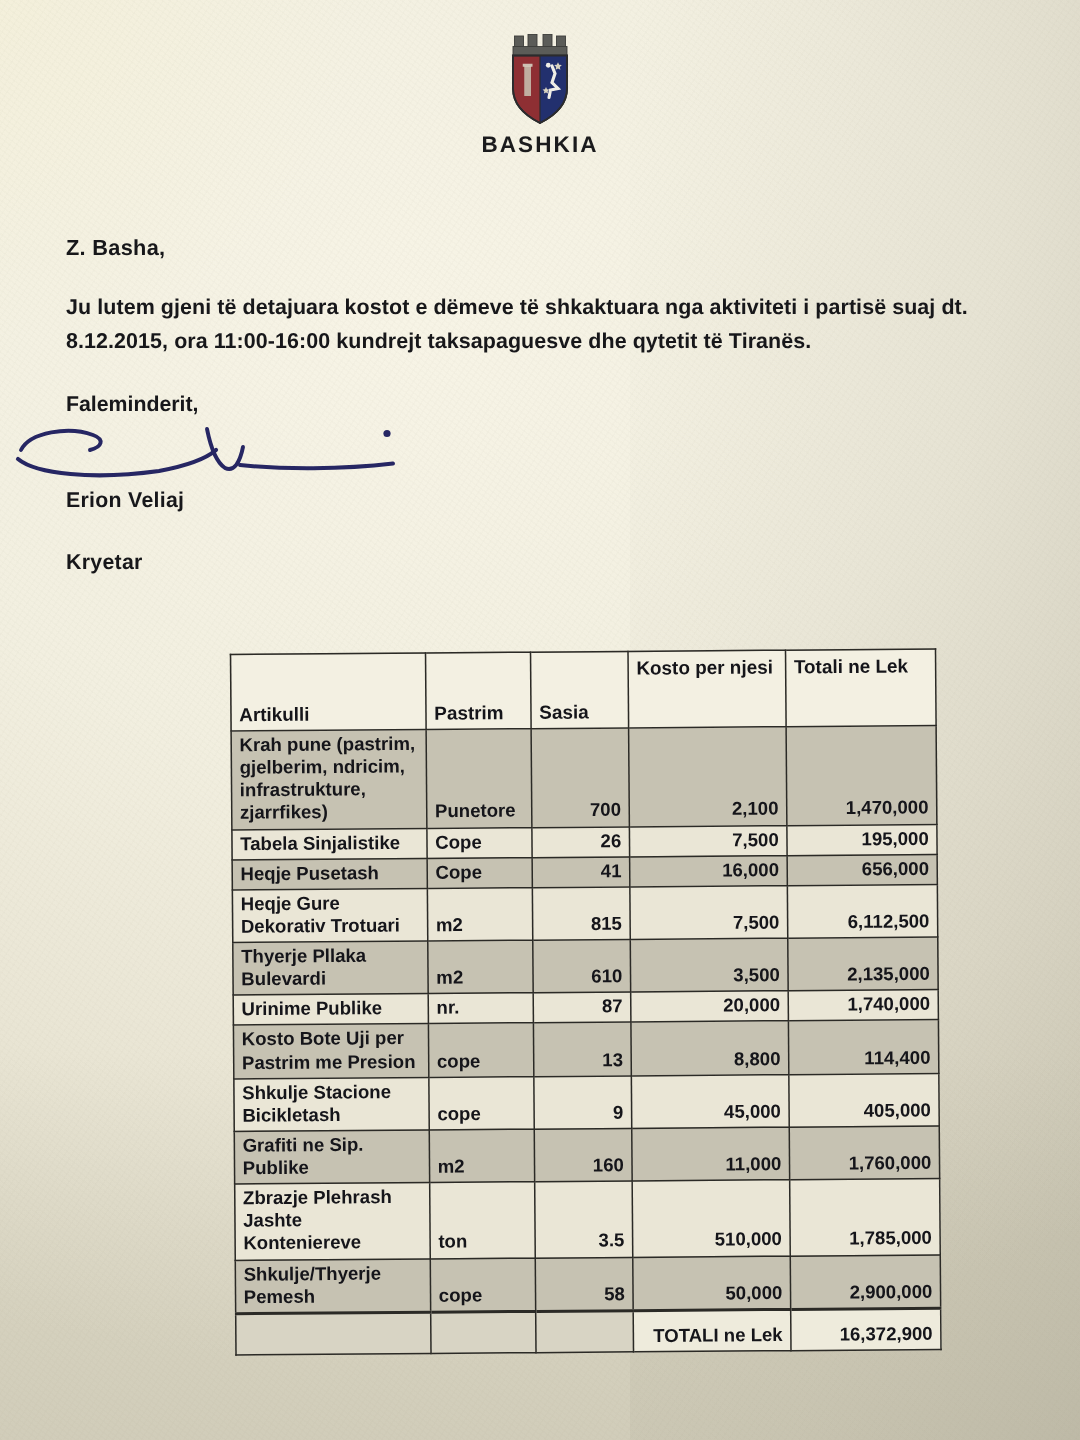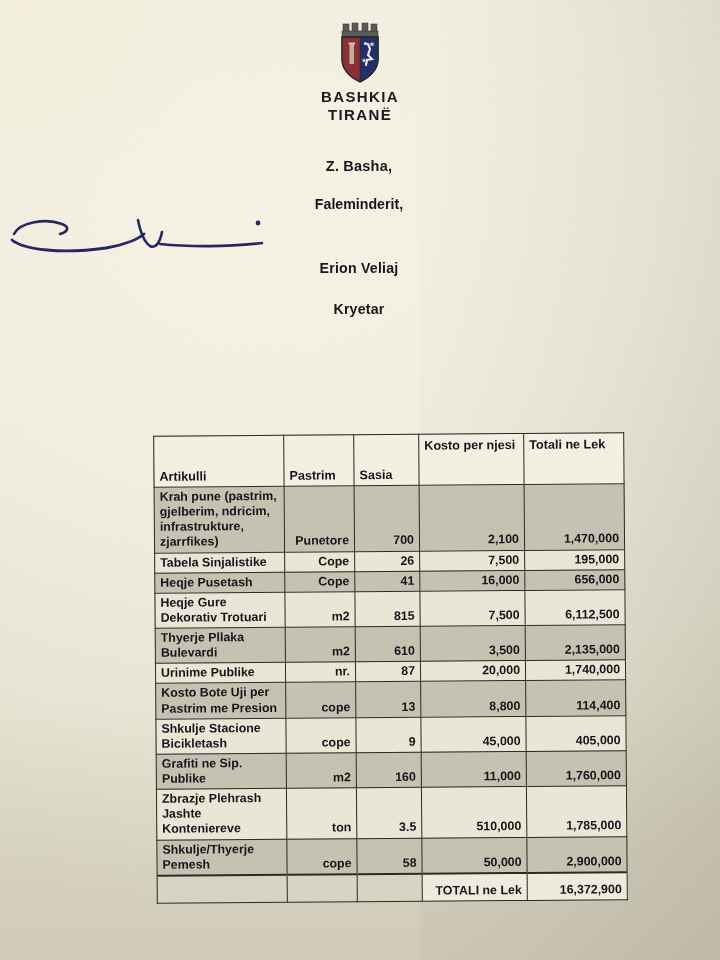--- a/index.html
+++ b/index.html
@@ -72,21 +72,20 @@
     color: #1b1b1d;
   }
   .org-name div { white-space: nowrap; }
 
   
   .letter {
     position: absolute;
     left: 44px;
     top: 158px;
     width: 630px;
-    text-align: center;
   }
   .salutation {
     font-size: 14.5px;
     font-weight: 700;
     letter-spacing: .2px;
     margin-bottom: 20px;
   }
   .para {
     font-size: 14.3px;
     font-weight: 600;
@@ -154,21 +153,21 @@
     font-size: 12.6px;
   }
   thead th.two-line { vertical-align: top; padding-top: 4px; }
   .col-art   { width: 130px; }
   .col-unit  { width: 70px; }
   .col-qty   { width: 65px; }
   .col-cost  { width: 105px; }
   .col-total { width: 100px; }
 
   td.art  { text-align: left; }
-  td.unit { text-align: right; }
+  td.unit { text-align: left; }
   td.qty, td.cost, td.total { text-align: right; }
 
   tr.shade-dark  td { background: #c6c2b2; }
   tr.shade-light td { background: #eae6d6; }
   tr.total-row td {
     background: #eeebdc;
     border-top: 2.2px solid #2b2a26;
     text-align: right;
     height: 22px;
   }
@@ -202,28 +201,28 @@
       <rect x="11.5" y="20.5" width="6.5" height="2" fill="#d6d2c2" opacity="0.9"></rect>
 
       <path d="M31 22 l2 5 l-2 6 l4 4 l-5 1 l-1 5" fill="none" stroke="#f0eee6" stroke-width="2.1" stroke-linecap="round"></path>
       <circle cx="28.5" cy="21.5" r="1.6" fill="#f0eee6"></circle>
       <path d="M35 19.5 l.8 1.7 l1.8 .2 l-1.4 1.3 .4 1.8 -1.6 -.9 -1.6 .9 .4 -1.8 -1.4 -1.3 1.8 -.2 z" fill="#d8d3c0"></path>
       <path d="M27 36 l.7 1.5 l1.6 .2 l-1.2 1.1 .3 1.6 -1.4 -.8 -1.4 .8 .3 -1.6 -1.2 -1.1 1.6 -.2 z" fill="#d8d3c0"></path>
       <path d="M5 15 h36 v22 c0 12 -10 19 -18 23 c-8 -4 -18 -11 -18 -23 z" fill="none" stroke="#2b2b2d" stroke-width="1.3"></path>
     </svg>
     <div class="org-name">
       <div>BASHKIA</div>
-      <div>TIRANË</div>
     </div>
   </div>
 
   <div class="letter">
 
     <div class="salutation">Z.  Basha,</div>
 
+    <div class="para">Ju lutem gjeni të detajuara kostot e dëmeve të shkaktuara nga aktiviteti i partisë suaj dt. 8.12.2015, ora 11:00-16:00 kundrejt taksapaguesve dhe qytetit të Tiranës.</div>
 
 
     <div class="closing">Faleminderit,</div>
 
     <div class="signature-wrap">
       <svg class="signature-svg" width="290" height="46" viewBox="0 0 290 46">
         <path d="M4 20 C10 8, 36 4, 52 10 C60 13, 58 18, 50 20" fill="none" stroke="#262663" stroke-width="2.6" stroke-linecap="round"></path>
         <path d="M2 26 C14 36, 52 40, 96 34 C112 31, 126 27, 134 20" fill="none" stroke="#262663" stroke-width="2.8" stroke-linecap="round"></path>
         <path d="M128 6 C130 16, 134 28, 140 32 C146 35, 150 28, 152 18" fill="none" stroke="#262663" stroke-width="2.6" stroke-linecap="round"></path>
         <path d="M150 30 C178 33, 218 33, 252 29" fill="none" stroke="#262663" stroke-width="2.6" stroke-linecap="round"></path>

